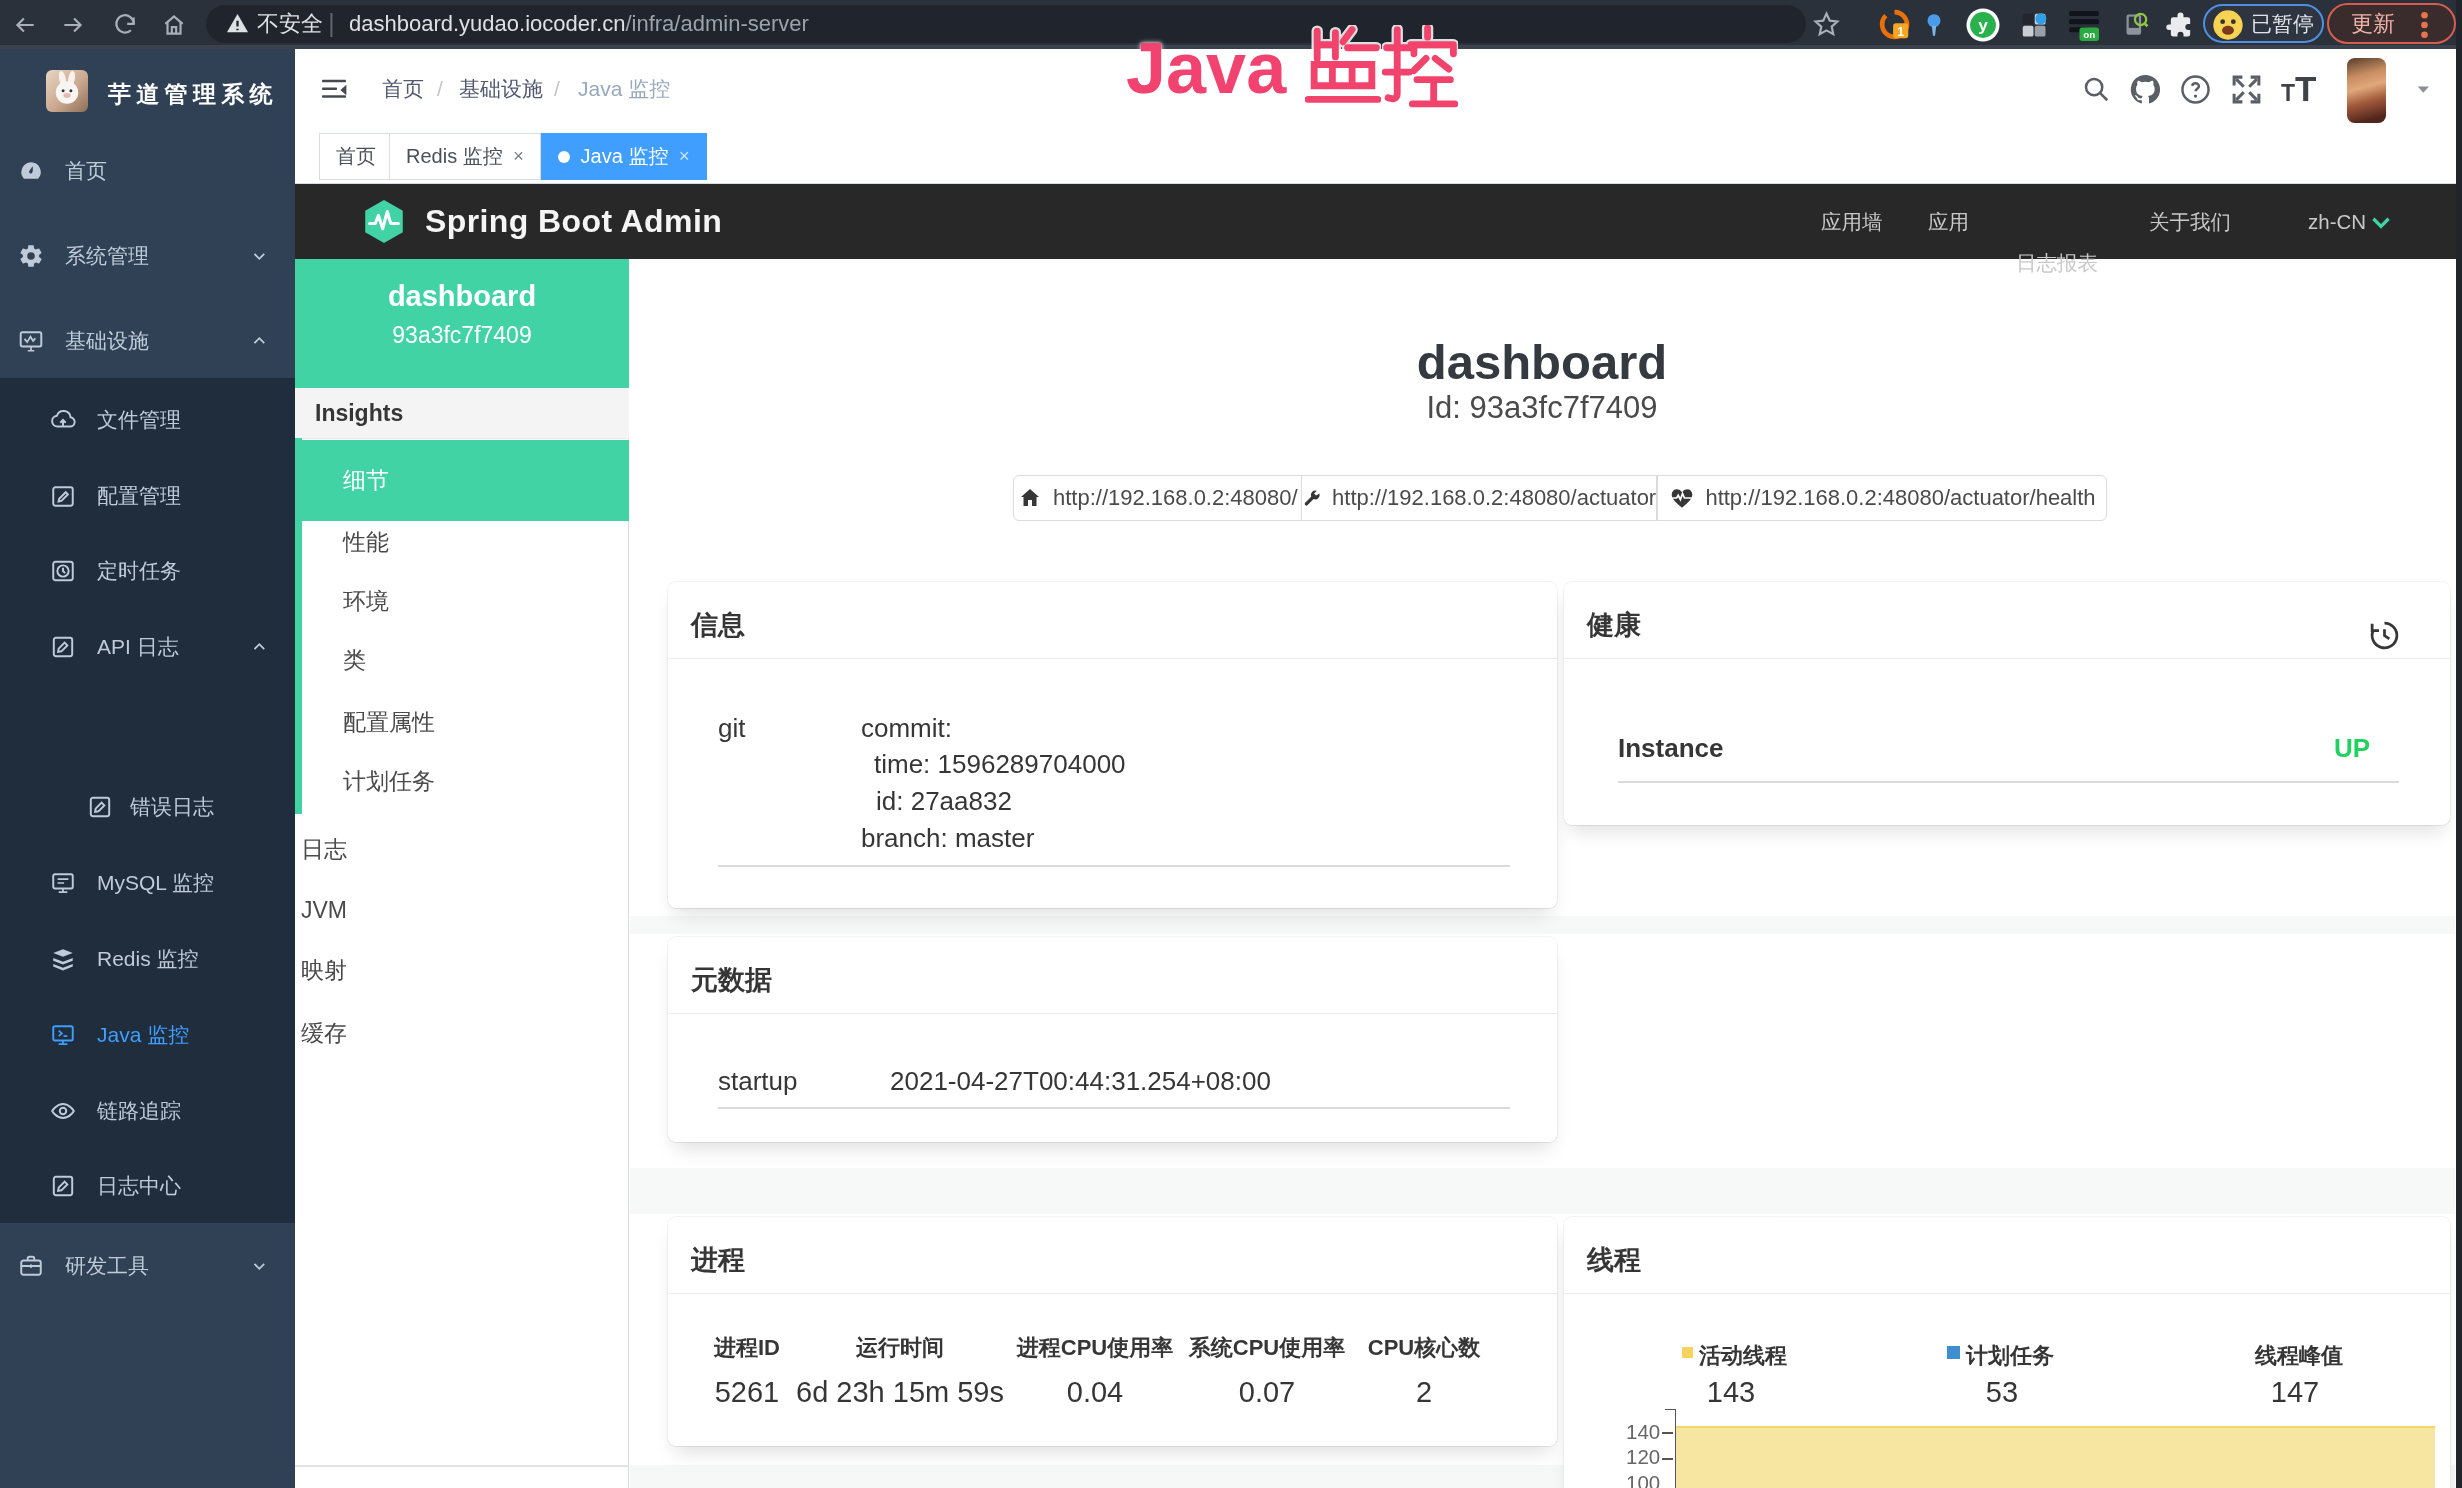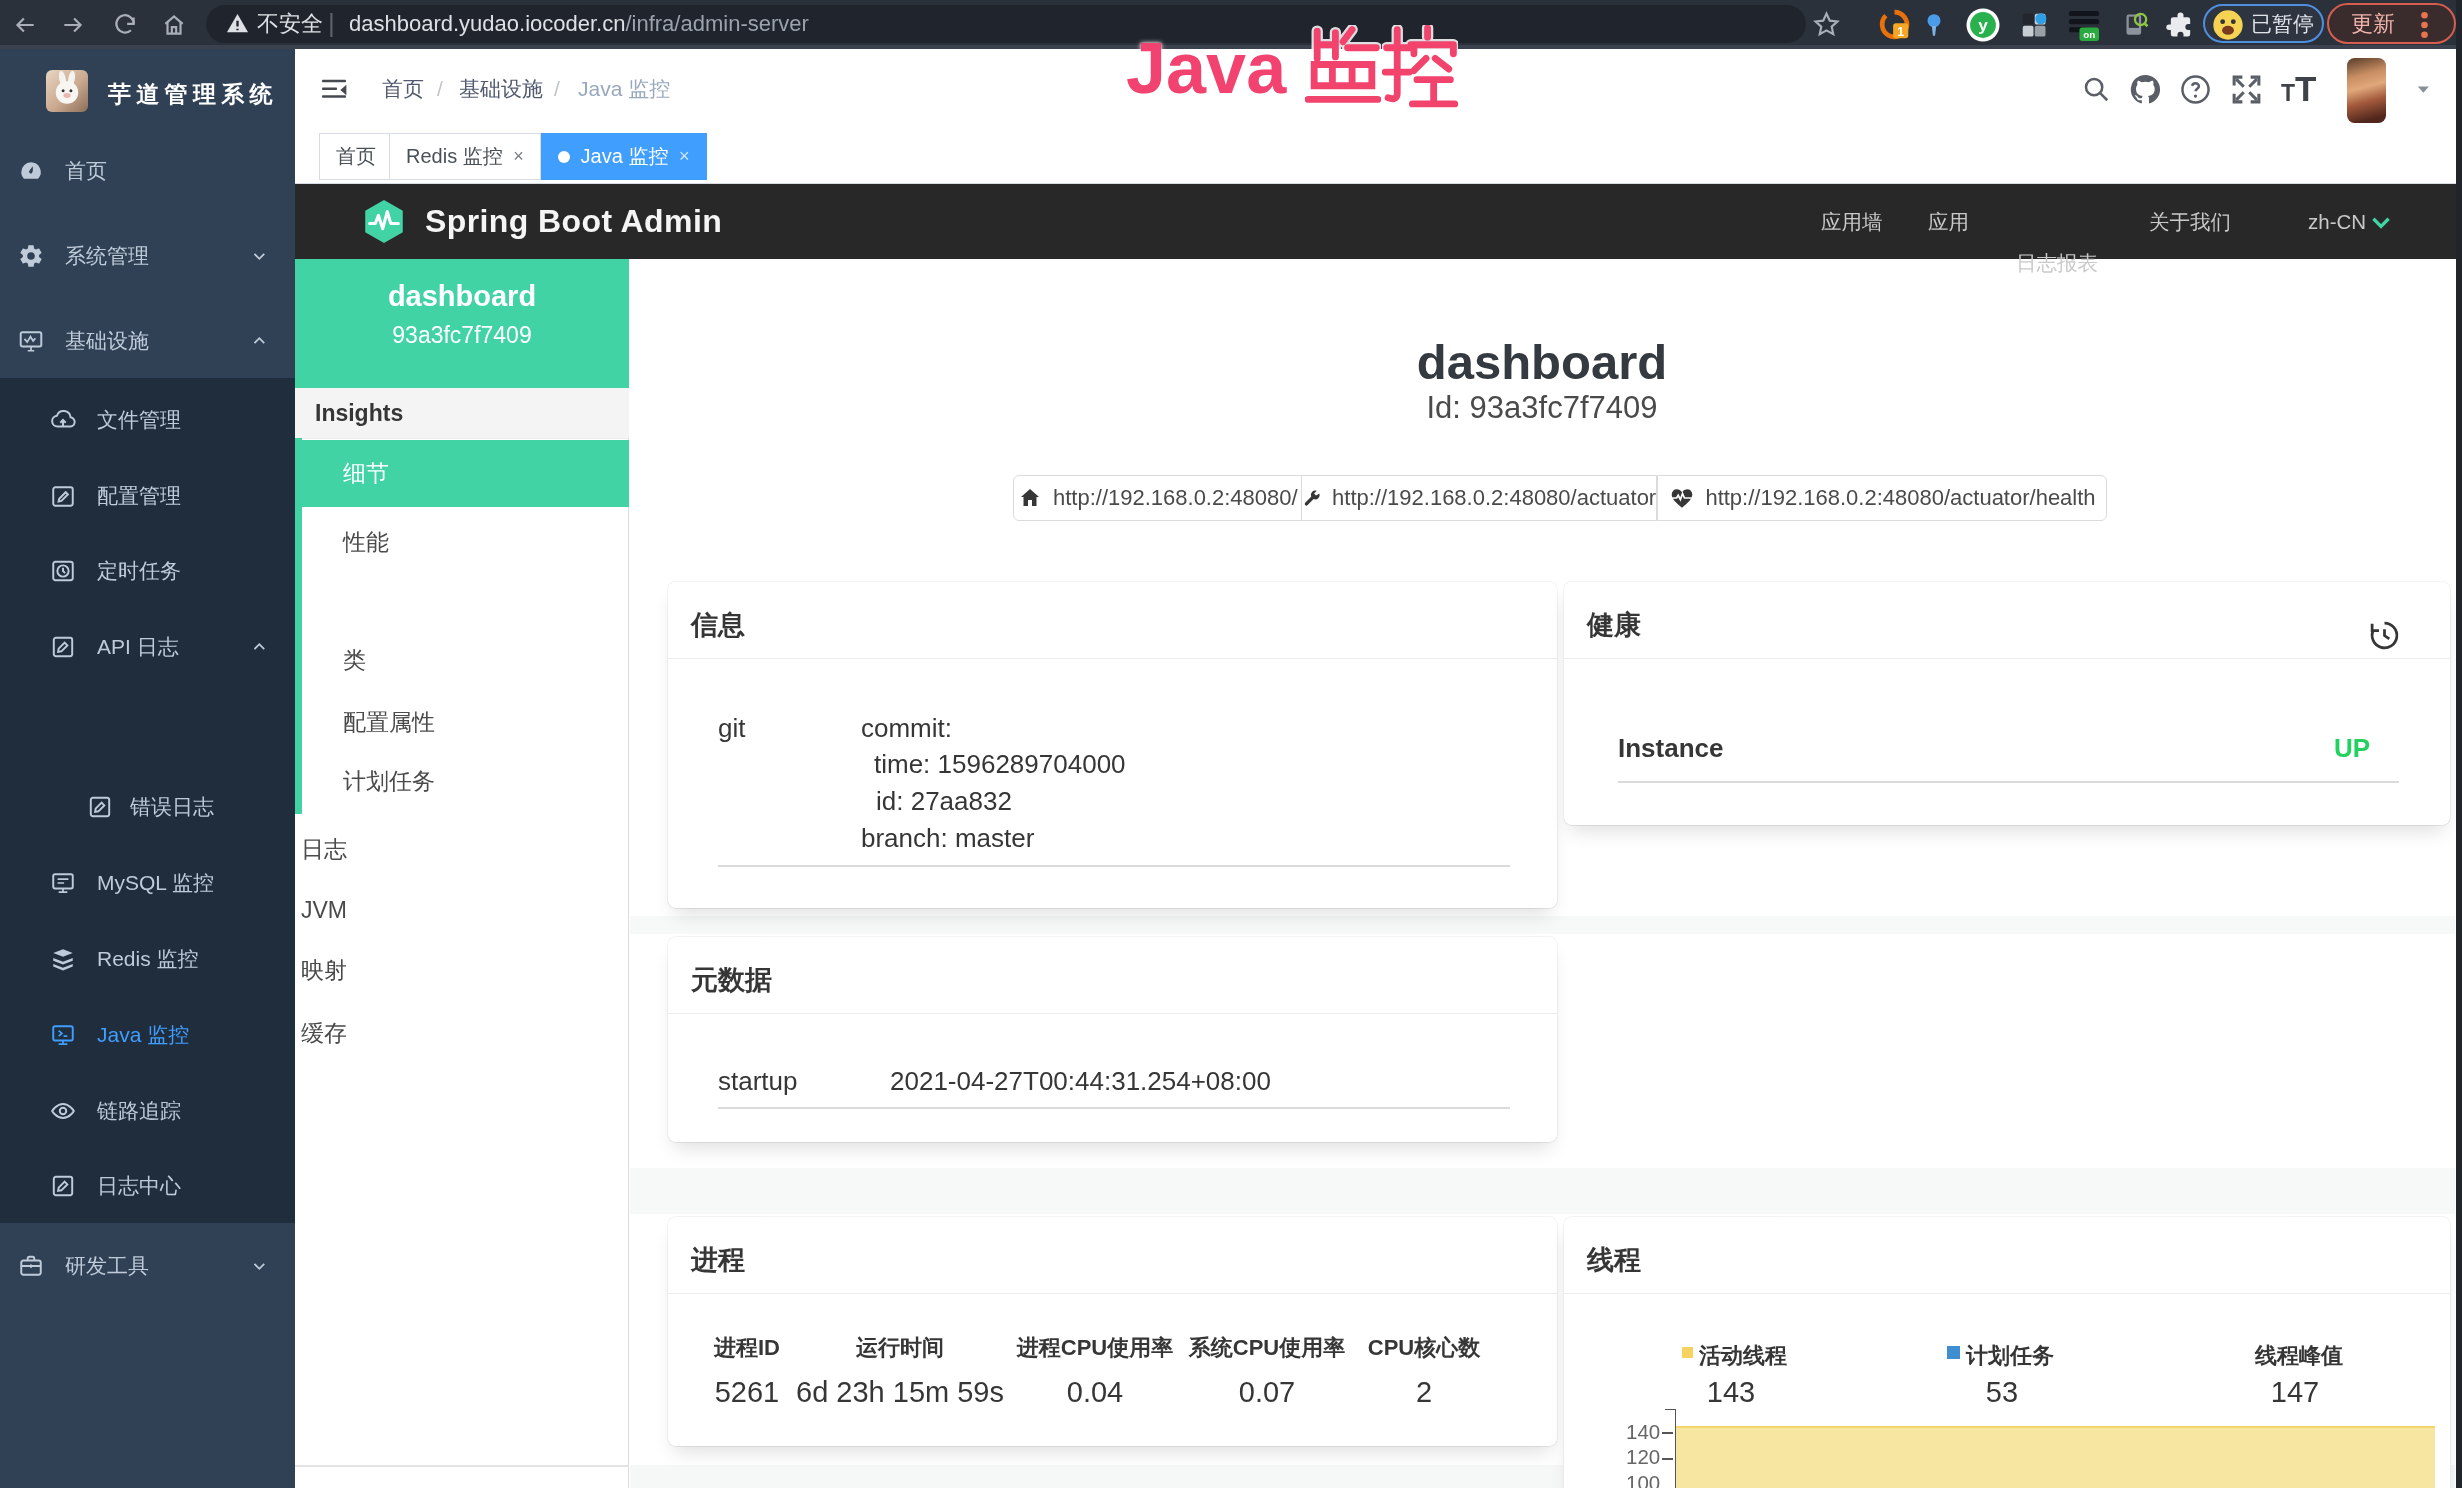--- a/index.html
+++ b/index.html
@@ -406,22 +406,23 @@
       </svg>
     </div>
 
   <div class="abs" id="sbaside"></div>
   <div id="sbagreen">
       <div class="t1">dashboard</div>
       <div class="t2">93a3fc7f7409</div>
     </div>
   <div id="insights">Insights</div>
   <div id="insgroup"></div>
-  <div class="sbitem act" style="top:440px;height:67px;">细节</div>
+  <div class="sbitem act" style="top:440px;height:81px;">细节</div>
   <div class="sbitem" style="top:512px;">性能</div>
+  <div class="sbitem" style="top:571px;">环境</div>
   <div class="sbitem" style="top:630px;">类</div>
   <div class="sbitem" style="top:692px;">配置属性</div>
   <div class="sbitem" style="top:751px;">计划任务</div>
   <div class="sbitem lvl1" style="top:819px;">日志</div>
   <div class="sbitem lvl1" style="top:880px;">JVM</div>
   <div class="sbitem lvl1" style="top:940px;">映射</div>
   <div class="sbitem lvl1" style="top:1003px;">缓存</div>
   <div class="abs" id="sbaside-bline"></div>
 
   <div class="abs" id="ctitle">dashboard</div>

